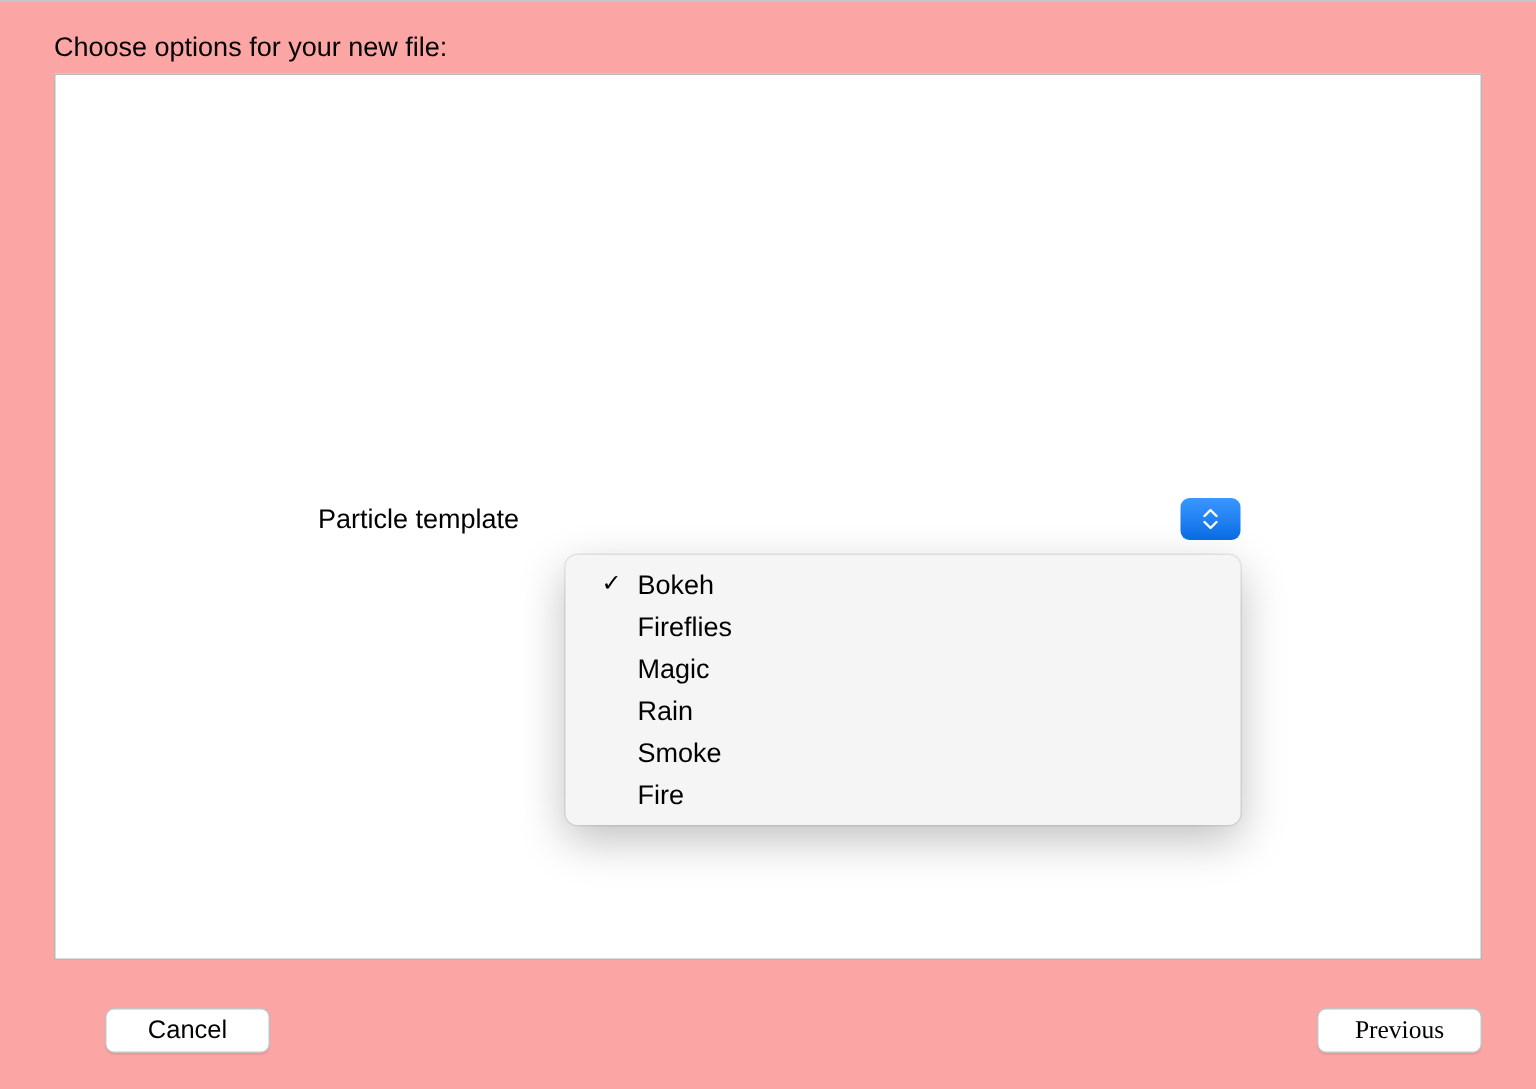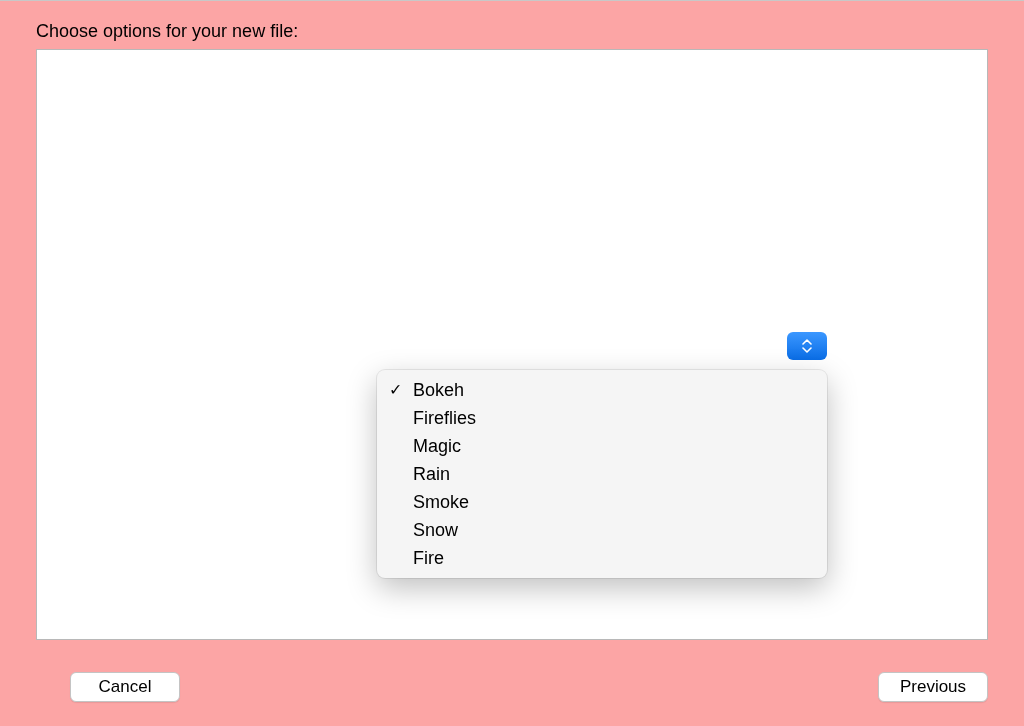--- a/index.html
+++ b/index.html
@@ -62,21 +62,21 @@
   }
   .select-button svg { display:block; }
   .dropdown {
     position: absolute;
     top: 320px;
     left: 340px;
     width: 450px;
     background: #f5f5f5;
     border-radius: 8px;
     box-shadow: 0 10px 30px rgba(0,0,0,0.25), 0 0 0 1px rgba(0,0,0,0.08);
-    padding: 6px 0;
+    padding: 6px 12px;
     z-index: 100;
   }
   .dropdown-item {
     position: relative;
     padding: 2px 14px 2px 36px;
     font-size: 18px;
     line-height: 24px;
     cursor: default;
   }
   .dropdown-item.selected::before {
@@ -89,21 +89,21 @@
   .footer {
     position: absolute;
     left: 36px;
     right: 36px;
     bottom: 24px;
     height: 30px;
     display: flex;
     align-items: center;
     justify-content: space-between;
   }
-  .footer-right { display: flex; gap: 0; }
+  .footer-right { display: flex; gap: 0; font-family: Liberation Serif, serif; }
   .btn {
     min-width: 110px;
     height: 30px;
     border-radius: 6px;
     background: #ffffff;
     border: 1px solid #c4c4c4;
     box-shadow: 0 1px 1px rgba(0,0,0,0.08);
     font-size: 17px;
     display: flex;
     align-items: center;
@@ -117,33 +117,35 @@
     border: 1px solid #0a6de6;
     color: #fff;
   }
 </style>
 </head>
 <body>
 
 <div class="window">
   <div class="title">Choose options for your new file:</div>
   <div class="content-frame">
+    <div class="row">
+      <span class="row-label">Particle template</span>
+    </div>
     <div class="select-button">
       <svg width="10" height="14" viewBox="0 0 10 14">
         <path d="M1 5 L5 1 L9 5" stroke="#fff" stroke-width="1.6" fill="none" stroke-linecap="round" stroke-linejoin="round"></path>
         <path d="M1 9 L5 13 L9 9" stroke="#fff" stroke-width="1.6" fill="none" stroke-linecap="round" stroke-linejoin="round"></path>
       </svg>
     </div>
     <div class="dropdown">
       <div class="dropdown-item selected">Bokeh</div>
       <div class="dropdown-item">Fireflies</div>
       <div class="dropdown-item">Magic</div>
       <div class="dropdown-item">Rain</div>
       <div class="dropdown-item">Smoke</div>
-      <div class="dropdown-item">Snow</div>
       <div class="dropdown-item">Fire</div>
     </div>
   </div>
   <div class="footer">
     <div class="btn">Cancel</div>
     <div class="footer-right">
       <div class="btn">Previous</div>
     </div>
   </div>
 </div>

